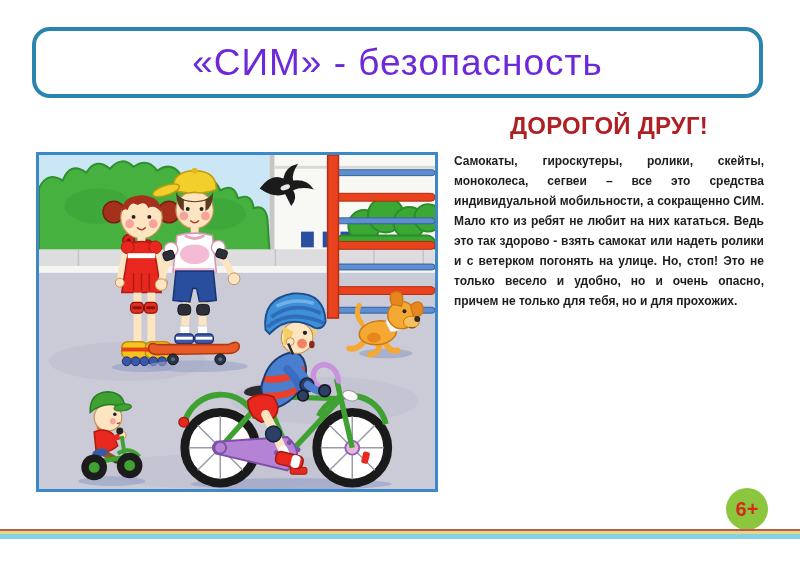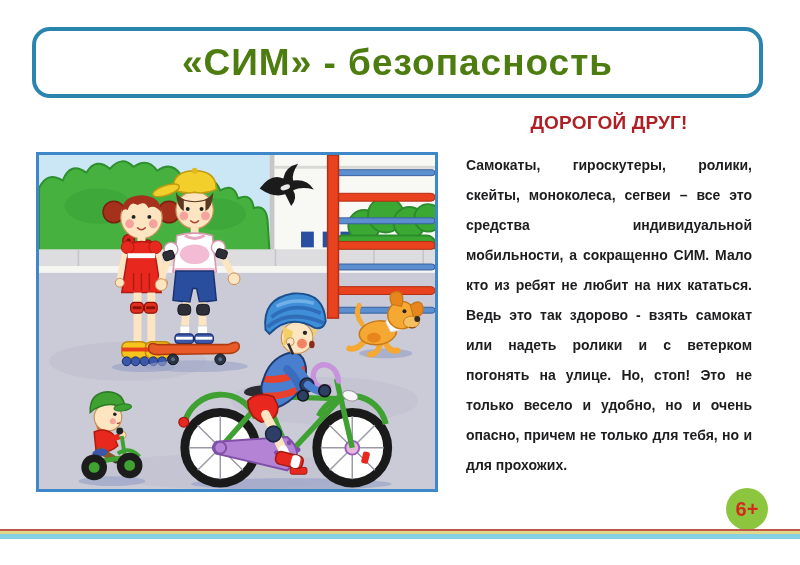--- a/index.html
+++ b/index.html
@@ -6,36 +6,36 @@
   body{
     width:800px;height:565px;position:relative;background:#ffffff;overflow:hidden;
     font-family:"Liberation Sans","DejaVu Sans",sans-serif;
   }
   .title-box{
     position:absolute;left:32px;top:27px;width:731px;height:71px;
     border:4px solid #2a85ae;border-radius:18px;background:#ffffff;
     display:flex;align-items:center;justify-content:center;box-sizing:border-box;
   }
   .title-text{
-    color:#4d7c0f;font-size:37px;font-weight:bold;letter-spacing:1px;
+    color:#6d28d9;font-size:37px;font-weight:normal;letter-spacing:1px;
   }
   .illustration-frame{
     position:absolute;left:36px;top:152px;width:402px;height:340px;
     border:3px solid #3e87c8;box-sizing:border-box;background:#cbe7f6;
   }
   .illustration-frame svg{display:block;width:100%;height:100%;}
   .text-column{
     position:absolute;left:450px;top:112px;width:318px;
   }
   .greeting{
-    text-align:center;color:#b01f23;font-size:19px;font-weight:bold;
+    text-align:center;color:#b01f23;font-size:24px;font-weight:bold;
     margin:0 0 11px 0;letter-spacing:.2px;
   }
   .body-par{
-    margin:16px;text-align:justify;font-weight:bold;font-size:14px;line-height:30px;
+    margin:4px;text-align:justify;font-weight:bold;font-size:12px;line-height:20px;
   }
   .body-par.dark{color:#1d1d1f;}
   .body-par.warning{color:#c22f23;}
   .age-badge{
     position:absolute;left:726px;top:488px;width:42px;height:42px;border-radius:50%;
     background:#8cc63e;display:flex;align-items:center;justify-content:center;
     color:#d42a1e;font-weight:bold;font-size:20px;
   }
   .stripe{position:absolute;left:0;width:800px;}
   .stripe.red{top:529px;height:2px;background:#c05948;}

